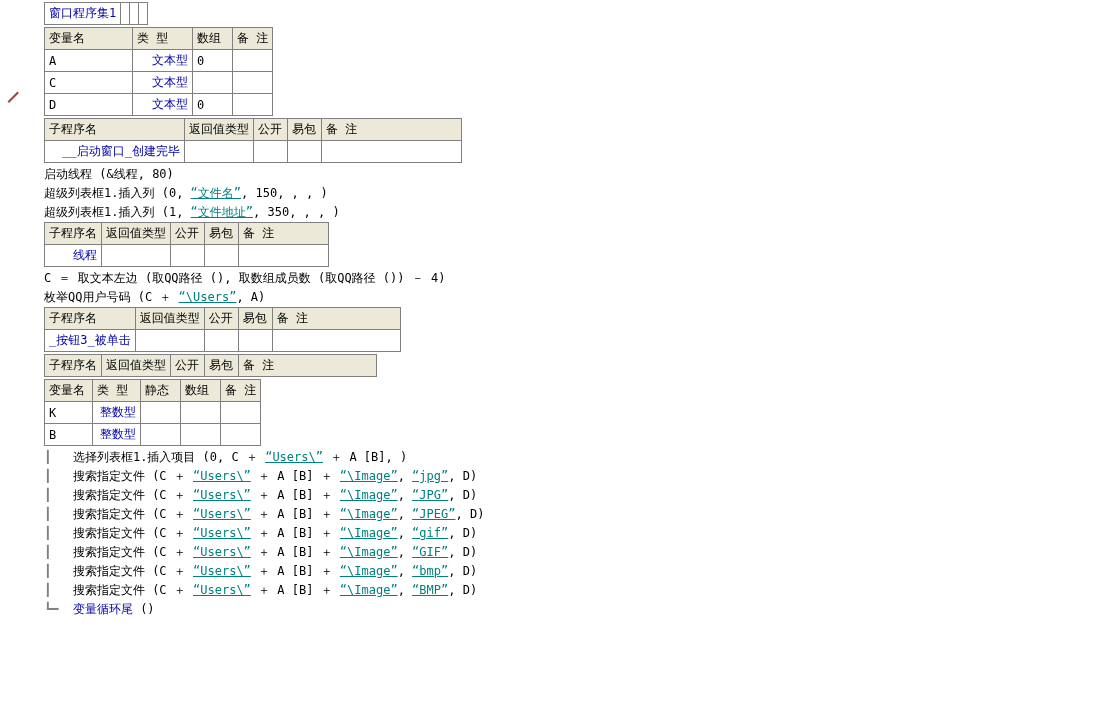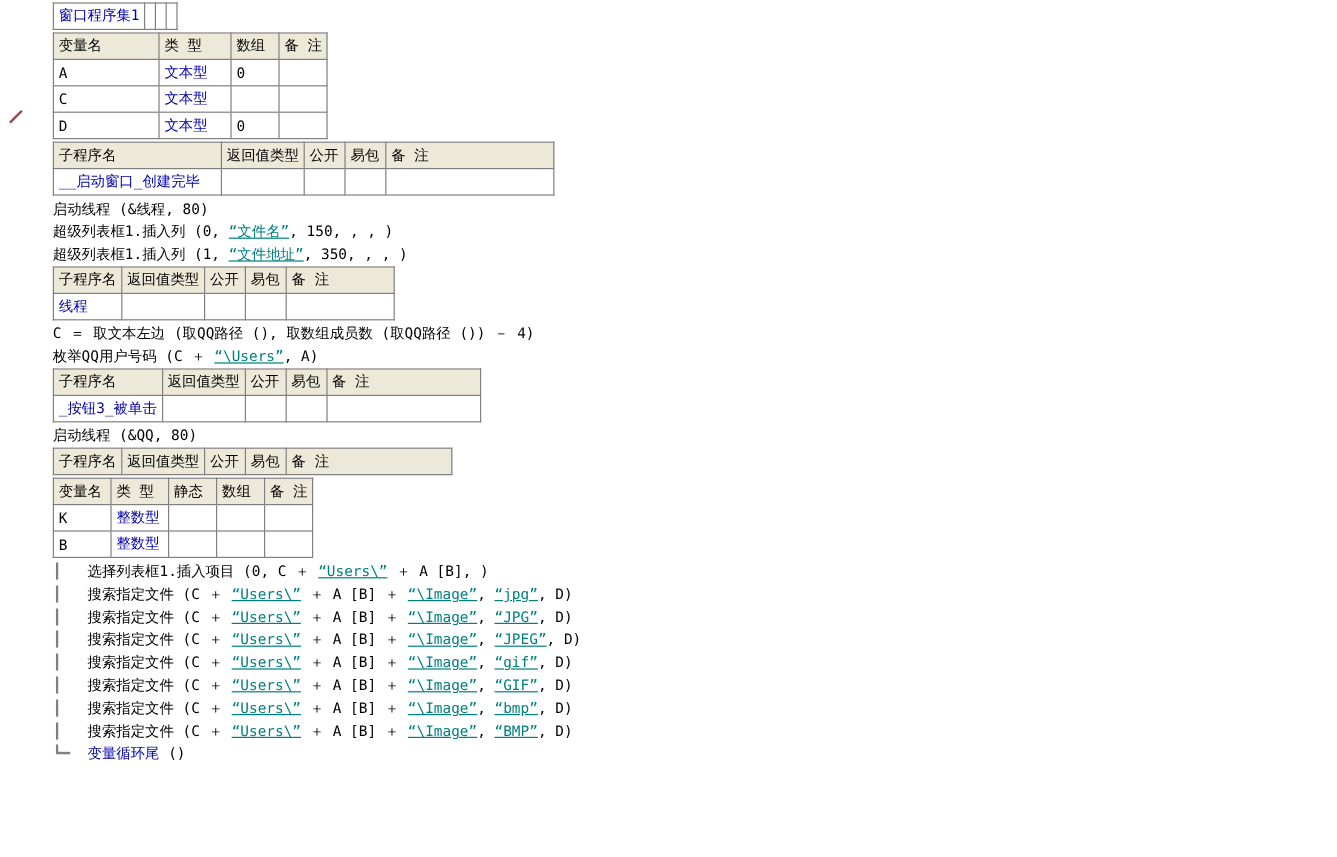--- a/index.html
+++ b/index.html
@@ -27,21 +27,21 @@
     font-weight: normal;
   }
   th {
     background: #ece9d8;
     white-space: pre;
   }
   td {
     background: #fff;
     white-space: pre;
   }
-  .link { color: #0000aa; }
+  .link { color: #0000aa; text-align: right; }
   .kw { color: #0000aa; }
   .fn { color: #000000; }
   .str { color: #008080; text-decoration: underline; }
   .code-line {
     padding: 1px 0;
     white-space: pre;
     color: #000;
   }
   .tree-mark { color: #808080; }
   .gutter {
@@ -164,21 +164,20 @@
 <tr>
           <td class="link">_按钮3_被单击</td>
           <td></td>
           <td></td>
           <td></td>
           <td></td>
         </tr>
 </tbody>
     </table>
 
-<div class="code-line"><span class="fn">启动线程</span><span> (</span><span class="fn">&amp;QQ</span><span>, 80)</span></div>
 
 <table>
 <tbody>
         <tr>
 <th style="width:56px">子程序名</th>
 <th style="width:62px">返回值类型</th>
 <th style="width:34px">公开</th>
 <th style="width:34px">易包</th>
 <th style="width:138px">备 注</th>
 </tr>

